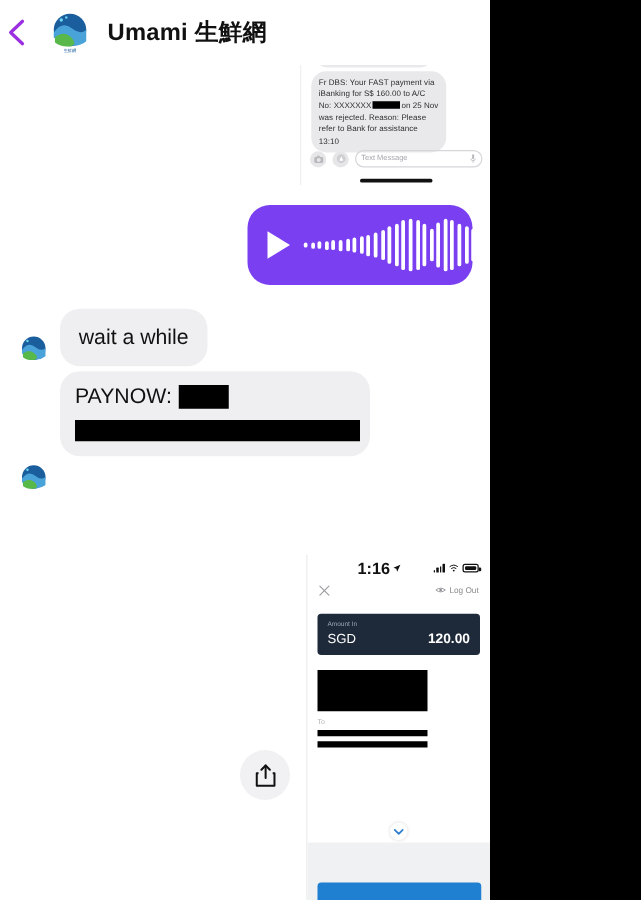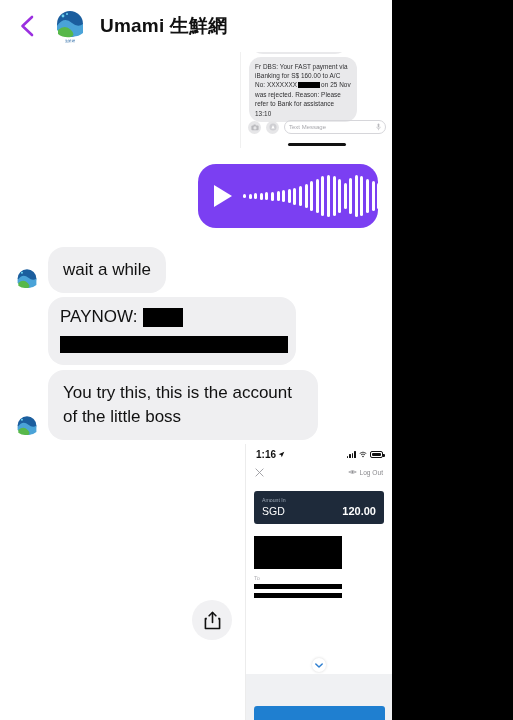--- a/index.html
+++ b/index.html
@@ -22,21 +22,20 @@
     background: #ffffff;
     overflow: hidden;
   }
 
   
   .chat-header {
     position: absolute; left: 0; top: 0;
     width: 392px; height: 52px;
     background: #ffffff;
     display: flex; align-items: center;
-    padding-left: 14px;
     z-index: 20;
   }
   .back-chevron {
     width: 26px; height: 26px;
     display: flex; align-items: center; justify-content: center;
     margin-right: 12px; cursor: pointer;
   }
   .avatar-hdr {
     width: 36px; height: 36px; border-radius: 50%;
     overflow: hidden; flex: none; margin-right: 12px;
@@ -165,23 +164,24 @@
     position: absolute; left: 245px; top: 392px;
     width: 147px; height: 276px;
     background: #ffffff; overflow: hidden;
     border-left: 1px solid #ececec;
   }
   .pay-status {
     height: 18px; display: flex; align-items: center;
     justify-content: space-between; padding: 3px 9px 0 10px;
   }
   .pay-time {
-    font-size: 10px; font-weight: bold; color: #111;
+    font-size: 13px; font-weight: bold; color: #111;
     display:flex; align-items:center; gap:2px;
     font-family: "Liberation Sans", sans-serif;
+    margin-left: 30px;
   }
   .pay-sysicons { display: flex; align-items: center; gap: 3px; }
   .bars { display:flex; align-items:flex-end; gap:1px; height:7px;}
   .bars i { width:1.6px; background:#111; display:block; border-radius:.5px;}
   .batt {
     width: 13px; height: 6.5px; border:1px solid #111; border-radius:2px;
     position:relative; padding:1px;
   }
   .batt b { display:block; height:100%; width:100%; background:#111; border-radius:1px;}
   .batt:after{content:"";position:absolute;right:-2.5px;top:1.8px;width:1.4px;height:2.6px;background:#111;border-radius:0 1px 1px 0;}
@@ -377,21 +377,20 @@
       <div class="avatar-sm">
         <svg viewBox="0 0 36 36" width="26" height="26">
           <circle cx="18" cy="18" r="18" fill="#ffffff"></circle>
           <circle cx="18" cy="16" r="13" fill="#1b5e9e"></circle>
           <path d="M5 18 Q12 8 20 15 Q26 20 31 16 L31 25 Q25 30 17 28 Q9 26 5 22 Z" fill="#4aa3d8"></path>
           <path d="M6 22 Q13 16 19 22 Q24 27 19 29 Q11 30 6 26 Z" fill="#58b84a"></path>
           <circle cx="11" cy="8" r="1.4" fill="#6dd3f0"></circle>
           <rect x="9" y="30" width="18" height="4" fill="#ffffff"></rect>
         </svg>
       </div>
-      <div class="bubble-in">You try this, this is the account of the little boss</div>
     </div>
 
     <div class="pay-card">
       <div class="pay-status">
         <div class="pay-time">
           <span>1:16</span>
           <svg width="7" height="7" viewBox="0 0 10 10">
             <path d="M9 1 L1 4.6 L4.3 5.7 L5.4 9 Z" fill="#111"></path>
           </svg>
         </div>

